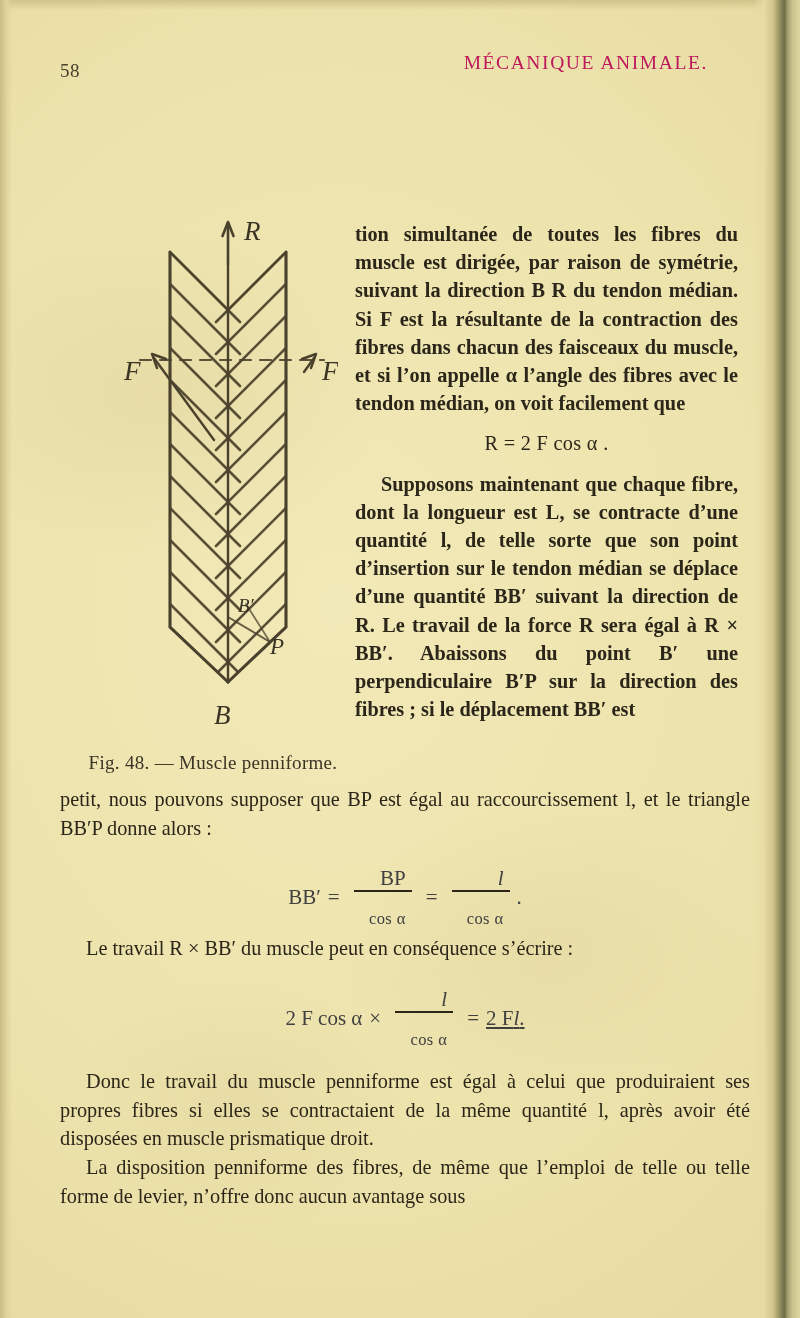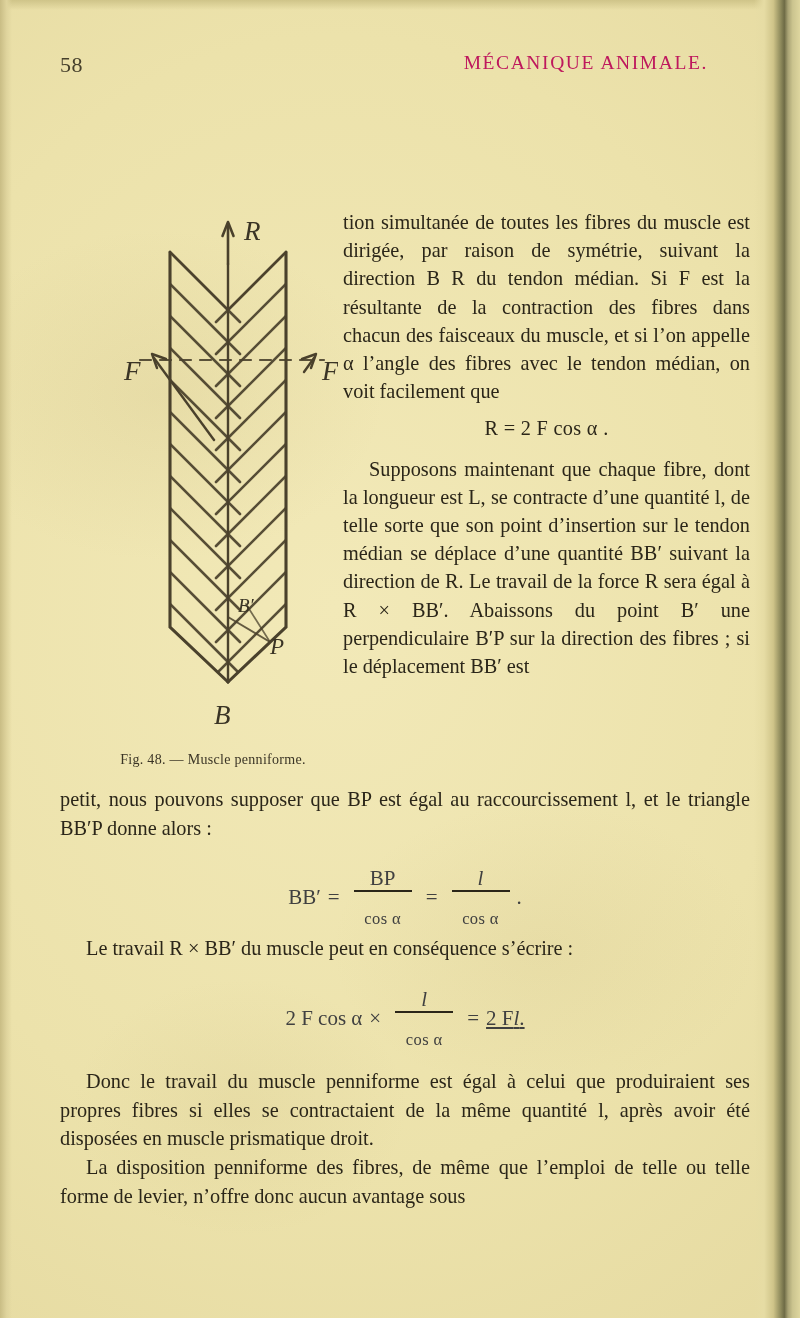--- a/index.html
+++ b/index.html
@@ -50,22 +50,22 @@
   }
 
   
   .content{position:absolute;left:60px;top:0;width:690px;height:100%;}
 
   .running-head{
     position:absolute;top:52px;left:0;width:648px;
     height:26px;
   }
   .folio{
-    position:absolute;left:0;top:0;
-    font-size:22px;letter-spacing:.5px;color:#46402c;
+    position:absolute;left:0;top:8px;
+    font-size:19px;letter-spacing:.5px;color:#46402c;
   }
   .head-title{
     position:absolute;left:0;top:0;width:648px;
     text-align:right;
     font-size:19.5px;letter-spacing:1.6px;color:#be185d;
   }
 
   .body{
     position:absolute;top:95px;left:0;width:690px;
     font-size:20.3px;line-height:28.2px;
@@ -75,21 +75,21 @@
   .body p{margin:0;}
   .indent{text-indent:26px;}
 
   
   .wrap-col{
     position:absolute;left:283px;top:208px;width:407px;
     font-size:20.3px;line-height:28.2px;
     text-align:justify;
     color:#2b2619;
   }
-  .wrap-col p{margin:0;}
+  .wrap-col p{margin:12px;font-weight:bold;}
 
   .eq-inline{
     text-align:center;
     font-size:20.3px;
     margin:9px 0 12px 0;
     letter-spacing:.3px;
   }
 
   .below-fig{
     position:absolute;left:0;top:785px;width:690px;
@@ -97,37 +97,37 @@
     text-align:justify;color:#2b2619;
   }
   .below-fig p{margin:0;}
 
   
   .display-eq{
     display:flex;justify-content:center;align-items:center;
     font-size:21px;margin:25px 0 6px 0;color:#404040;
   }
   .frac{
-    display:inline-flex;flex-direction:column;align-items:center;
+    display:inline-flex;flex-direction:column;align-items:flex-end;
     vertical-align:middle;margin:0 7px;
   }
   .frac .num{padding:0 6px 1px 6px;font-size:21px;line-height:1.05;}
   .frac .bar{width:100%;min-width:58px;height:2px;background:#2b2619;}
   .frac .den{padding:18px 6px 0 6px;font-size:16.5px;line-height:1.1;letter-spacing:.4px;}
   .it{font-style:italic;}
   .op{margin:0 7px;}
 
   
   #figure{
     position:absolute;left:58px;top:212px;width:220px;height:540px;
   }
   #figure svg{display:block;}
   .fig-caption{
     position:absolute;left:28px;top:752px;width:250px;
-    text-align:center;font-size:14px;letter-spacing:.3px;
+    text-align:center;font-size:19px;letter-spacing:.3px;
     color:#3a3425;
   }
 
   .nowrap{white-space:nowrap;text-decoration:underline;}
 </style>
 </head>
 <body>
 
 <div id="page">
   <div id="edge-top"></div>

